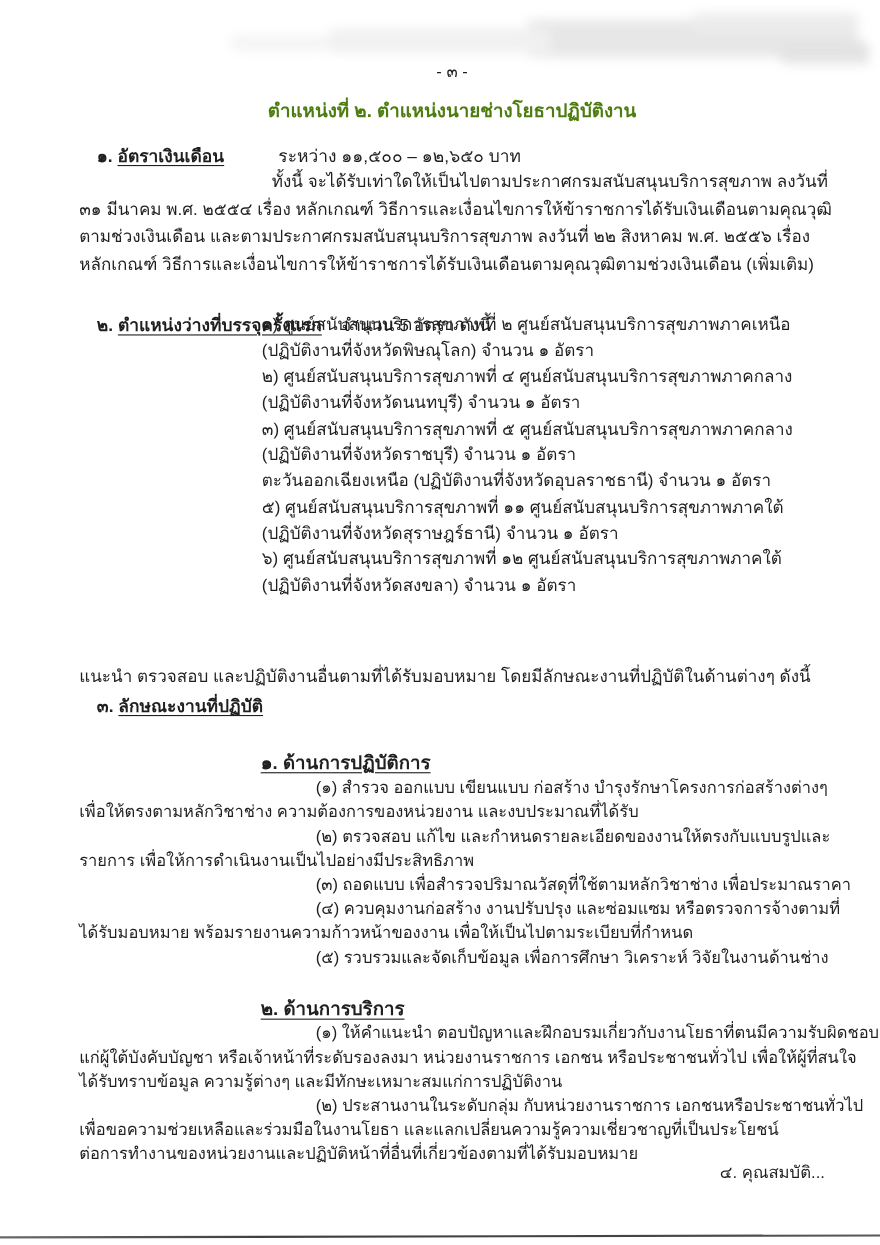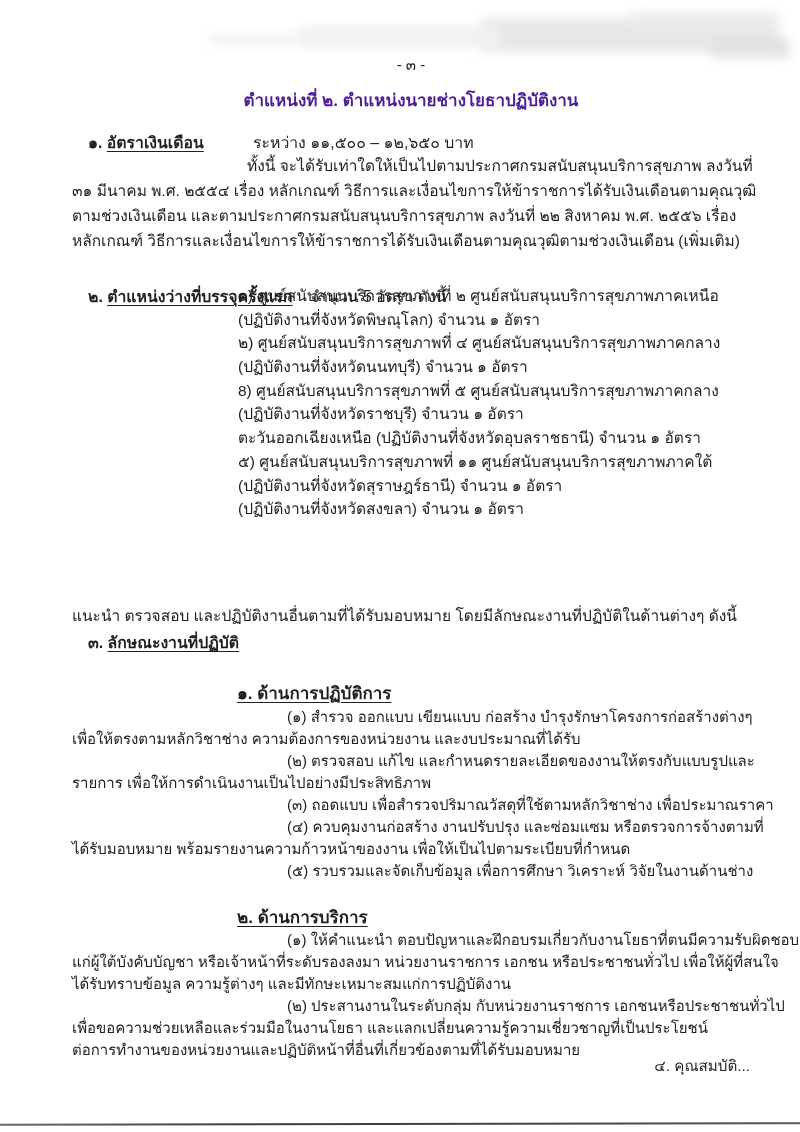--- a/index.html
+++ b/index.html
@@ -27,21 +27,21 @@
   #sub1-lines .line,#sub2-lines .line{height:22px;line-height:22px;font-size:15px;}
   
   .hline{font-size:15.8px;line-height:26px;position:relative;}
   .hnum{font-weight:bold;margin-left:16px;}
   .hund{font-weight:bold;text-decoration:underline;text-underline-offset:3px;}
   .hafter{position:absolute;top:0;font-weight:normal;}
   .pos-salary{left:181px;}
   .pos-count{left:238px;}
   .subhead{font-size:17px;font-weight:bold;text-decoration:underline;text-underline-offset:3px;padding-left:165px;line-height:24px;}
   #pagenum{top:53px;font-size:15px;}
-  #title{top:86px;font-size:17px;font-weight:bold;color:#4c1d95;text-align:center;}
+  #title{top:86px;font-size:17px;font-weight:bold;color:#4d7c0f;text-align:center;}
   #footer-next{top:1054px;text-align:right;font-size:15.2px;}
   
   #smudge{position:absolute;top:12px;left:150px;width:640px;height:50px;filter:blur(5px);opacity:.75;pointer-events:none;}
   #smudge span{position:absolute;background:#e3e3e3;border-radius:4px;}
   #smudge .a{left:330px;top:6px;width:300px;height:34px;background:#dfdfdf;}
   #smudge .b{left:150px;top:14px;width:200px;height:22px;background:#ececec;}
   #smudge .c{left:480px;top:0;width:150px;height:18px;background:#e6e6e6;}
   #smudge .d{left:60px;top:20px;width:90px;height:14px;background:#f1f1f1;}
   #smudge .e{left:560px;top:26px;width:80px;height:20px;background:#dadada;}
   #bottom-line{position:absolute;left:0;top:1123px;width:800px;height:2px;
@@ -80,25 +80,26 @@
   <div class="abs hline" style="top:258px;">
     <span class="hnum">๒.</span>
     <span class="hund">ตำแหน่งว่างที่บรรจุครั้งแรก</span>
     <span class="hafter pos-count">จำนวน 5 อัตรา ดังนี้</span>
   </div>
   <div id="sec2-list" class="abs" style="top:284px;">
       <div class="line i-list">๑) ศูนย์สนับสนุนบริการสุขภาพที่ ๒ ศูนย์สนับสนุนบริการสุขภาพภาคเหนือ</div>
       <div class="line i-list">(ปฏิบัติงานที่จังหวัดพิษณุโลก) จำนวน ๑ อัตรา</div>
       <div class="line i-list">๒) ศูนย์สนับสนุนบริการสุขภาพที่ ๔ ศูนย์สนับสนุนบริการสุขภาพภาคกลาง</div>
       <div class="line i-list">(ปฏิบัติงานที่จังหวัดนนทบุรี) จำนวน ๑ อัตรา</div>
-      <div class="line i-list">8) ศูนย์สนับสนุนบริการสุขภาพที่ ๕ ศูนย์สนับสนุนบริการสุขภาพภาคกลาง</div>
+      <div class="line i-list">๓) ศูนย์สนับสนุนบริการสุขภาพที่ ๕ ศูนย์สนับสนุนบริการสุขภาพภาคกลาง</div>
       <div class="line i-list">(ปฏิบัติงานที่จังหวัดราชบุรี) จำนวน ๑ อัตรา</div>
       <div class="line i-list">ตะวันออกเฉียงเหนือ (ปฏิบัติงานที่จังหวัดอุบลราชธานี) จำนวน ๑ อัตรา</div>
       <div class="line i-list">๕) ศูนย์สนับสนุนบริการสุขภาพที่ ๑๑ ศูนย์สนับสนุนบริการสุขภาพภาคใต้</div>
       <div class="line i-list">(ปฏิบัติงานที่จังหวัดสุราษฎร์ธานี) จำนวน ๑ อัตรา</div>
+      <div class="line i-list">๖) ศูนย์สนับสนุนบริการสุขภาพที่ ๑๒ ศูนย์สนับสนุนบริการสุขภาพภาคใต้</div>
       <div class="line i-list">(ปฏิบัติงานที่จังหวัดสงขลา) จำนวน ๑ อัตรา</div>
     </div>
 
   <div class="abs hline" style="top:578px;">
     <span class="hnum">๓.</span>
     <span class="hund">ลักษณะงานที่ปฏิบัติ</span>
   </div>
   <div id="sec3-intro" class="abs" style="top:603px;">
       <div class="line i-flush">แนะนำ ตรวจสอบ และปฏิบัติงานอื่นตามที่ได้รับมอบหมาย โดยมีลักษณะงานที่ปฏิบัติในด้านต่างๆ ดังนี้</div>
     </div>

